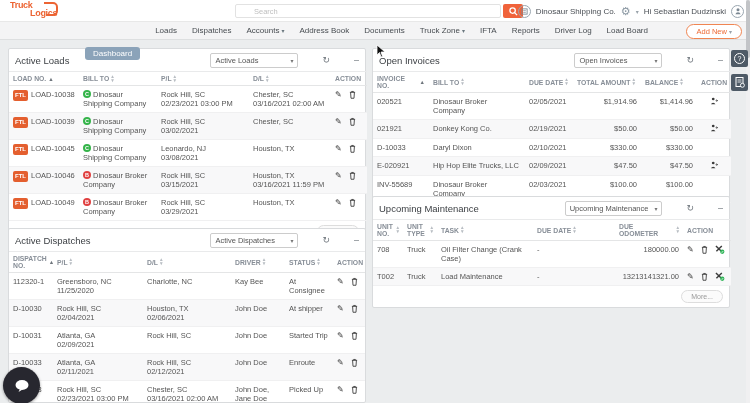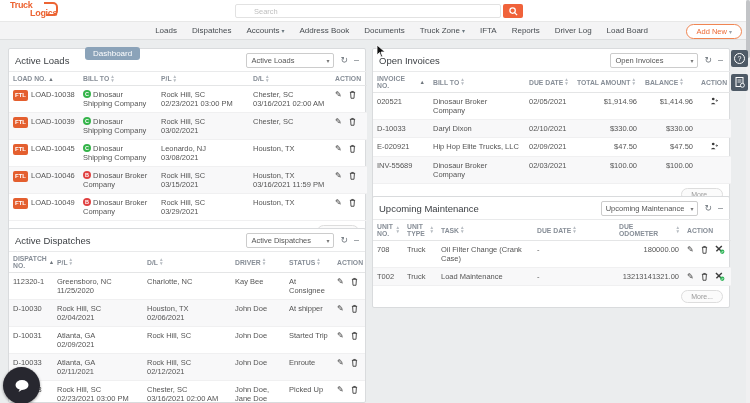--- a/index.html
+++ b/index.html
@@ -31,21 +31,21 @@
   .nav-item { font-size:8px; color:#474c51; cursor:pointer; white-space:nowrap; }
   .nav-item.active { background:#8ba3b9; color:#fff; border-radius:3px; padding:2px 8px;margin-top:45px; }
   .nav-item .caret { margin-left:2px; color:#6b7880; }
   .addnew { position:absolute; right:8px; top:2px; border:1px solid #f08552; color:#ed6a35; background:#fff; border-radius:9px; padding:2px 9px; font-size:7.5px; cursor:pointer; font-family:"Liberation Sans",sans-serif; }
   
   .panel { position:absolute; background:#fff; border:1px solid #d9dbdd; border-radius:2px; }
   #panel-loads { left:8px; top:48px; width:358px; }
   #panel-invoices { left:372px; top:48px; width:358px; }
   #panel-dispatches { left:8px; top:228px; width:358px; height:175px; overflow:hidden; }
   #panel-maintenance { left:372px; top:196px; width:358px; }
-  .p-head { display:flex; align-items:center; padding:4px 6px 3px 6px; gap:6px; }
+  .p-head { display:flex; align-items:center; padding:4px 6px 3px 6px; gap:24px; }
   .p-title { flex:1; font-size:9.5px; color:#3d4145; }
   .sel { border:1px solid #ccc; border-radius:2px; min-width:88px; padding:2px 4px; font-size:7.5px; color:#555; display:flex; align-items:center; justify-content:space-between; gap:6px; cursor:pointer; background:#fff; }
   .sel .caret { color:#777; }
   .icobtn { color:#6e757c; font-size:9px; cursor:pointer; line-height:9px; }
   table { width:100%; border-collapse:collapse; table-layout:fixed; }
   th { font-size:6.8px; color:#878e97; font-weight:bold; text-transform:uppercase; text-align:left; padding:3px 4px; border-top:1px solid #e9eaeb; border-bottom:1px solid #e4e5e6; vertical-align:middle; cursor:pointer; }
   th .in { display:inline-flex; align-items:center; gap:2px; }
   td { font-size:7.5px; color:#555; padding:4px 4px; border-bottom:1px solid #f0f0f1; vertical-align:top; line-height:9px; overflow:hidden; }
   tbody tr:nth-child(even) { background:#f8f8f9; }
   .srt { display:inline-flex; flex-direction:column; }
@@ -83,20 +83,39 @@
   </div>
   <div class="search">
     <input type="text" placeholder="Search" style="">
     <button class="sbtn">
       <svg width="9" height="9" viewBox="0 0 10 10">
           <circle cx="4" cy="4" r="3" fill="none" stroke="#fff" stroke-width="1.4"></circle>
           <line x1="6.2" y1="6.2" x2="9" y2="9" stroke="#fff" stroke-width="1.4"></line>
         </svg>
     </button>
   </div>
+  <div class="topright">
+    <span class="cicon">
+      <svg width="7" height="7" viewBox="0 0 8 8">
+          <rect x="1" y="1" width="6" height="6" fill="none" stroke="#7c8893" stroke-width="1"></rect>
+          <line x1="2.5" y1="3" x2="5.5" y2="3" stroke="#7c8893" stroke-width="0.8"></line>
+          <line x1="2.5" y1="5" x2="5.5" y2="5" stroke="#7c8893" stroke-width="0.8"></line>
+        </svg>
+    </span>
+    <span class="txt">Dinosaur Shipping Co.</span>
+    <span class="gear">⚙</span>
+    <span class="caret">▾</span>
+    <span class="txt">Hi Sebastian Dudzinski</span>
+    <span class="cicon">
+      <svg width="8" height="8" viewBox="0 0 8 8">
+          <circle cx="4" cy="2.8" r="1.5" fill="#7c8893"></circle>
+          <path d="M1.4 7.2 a2.7 2.7 0 0 1 5.2 0 z" fill="#7c8893"></path>
+        </svg>
+    </span>
+  </div>
 </div>
 
 <div class="navbar">
   <span class="nav-item active"><span>Dashboard</span></span>
   <span class="nav-item"><span>Loads</span></span>
   <span class="nav-item"><span>Dispatches</span></span>
   <span class="nav-item"><span>Accounts</span><span class="caret">▾</span></span>
   <span class="nav-item"><span>Address Book</span></span>
   <span class="nav-item"><span>Documents</span></span>
   <span class="nav-item"><span>Truck Zone</span><span class="caret">▾</span></span>
@@ -326,20 +345,32 @@
         <td>02/05/2021</td>
         <td class="num">$1,914.96</td>
         <td class="num">$1,414.96</td>
         <td style="text-align:center"><svg class="icon-svg" width="8" height="8" viewBox="0 0 10 10">
               <circle cx="4" cy="2.5" r="1.7" fill="#3a3a3a"></circle>
               <path d="M1.2 9 a3 3 0 0 1 5.6 0 z" fill="#3a3a3a"></path>
               <path d="M7 4.5 h2.5 M8 3.3 l1.5 1.2 -1.5 1.2" fill="none" stroke="#3a3a3a" stroke-width="0.9"></path>
             </svg></td>
       </tr>
       <tr>
+        <td>021921</td>
+        <td>Donkey Kong Co.</td>
+        <td>02/19/2021</td>
+        <td class="num">$50.00</td>
+        <td class="num">$50.00</td>
+        <td style="text-align:center"><svg class="icon-svg" width="8" height="8" viewBox="0 0 10 10">
+              <circle cx="4" cy="2.5" r="1.7" fill="#3a3a3a"></circle>
+              <path d="M1.2 9 a3 3 0 0 1 5.6 0 z" fill="#3a3a3a"></path>
+              <path d="M7 4.5 h2.5 M8 3.3 l1.5 1.2 -1.5 1.2" fill="none" stroke="#3a3a3a" stroke-width="0.9"></path>
+            </svg></td>
+      </tr>
+      <tr>
         <td>D-10033</td>
         <td>Daryl Dixon</td>
         <td>02/10/2021</td>
         <td class="num">$330.00</td>
         <td class="num">$330.00</td>
         <td></td>
       </tr>
       <tr>
         <td>E-020921</td>
         <td>Hip Hop Elite Trucks, LLC</td>

